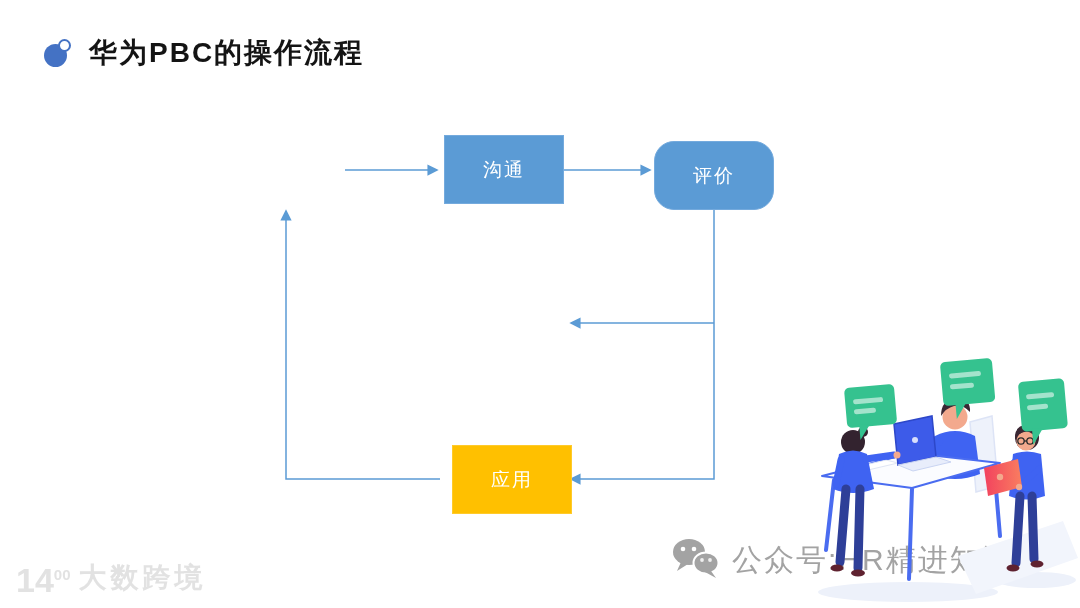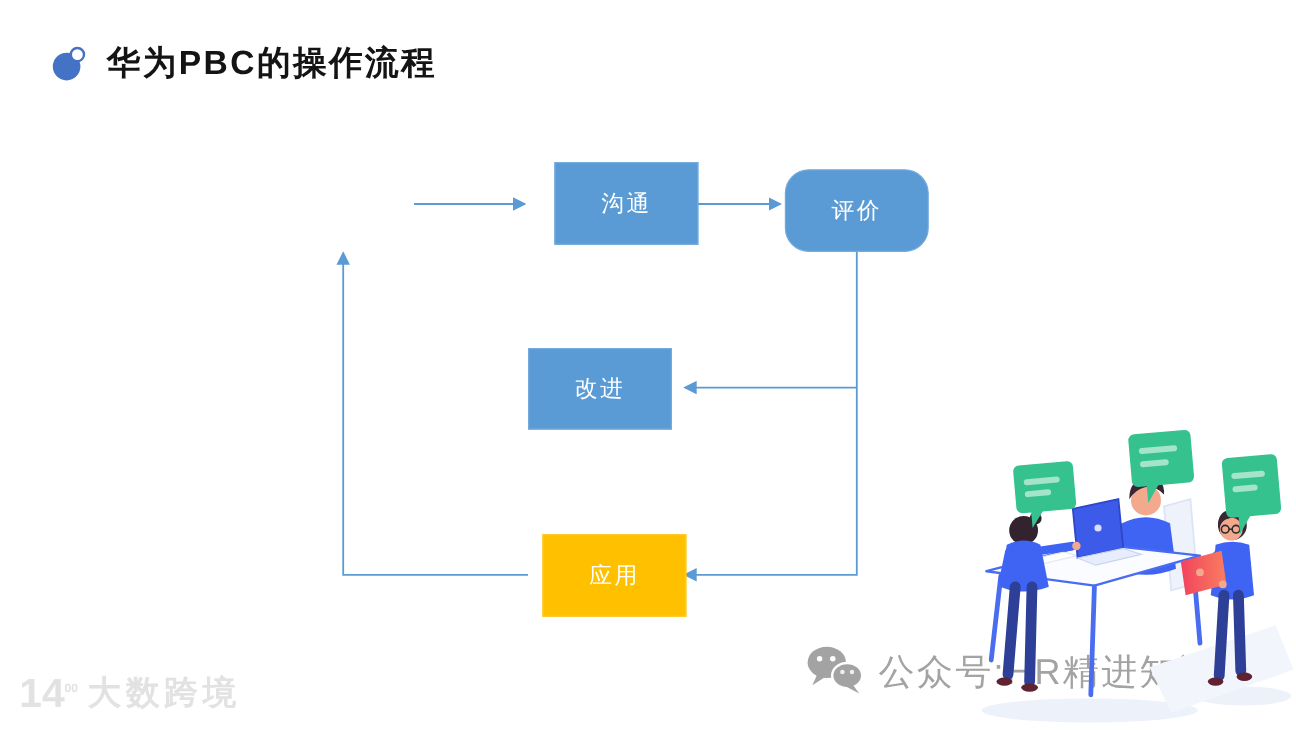--- a/index.html
+++ b/index.html
@@ -15,38 +15,38 @@
   .bullet .small{ position:absolute; left:14px; top:0;  width:13px; height:13px; border-radius:50%; background:#fff; border:2.5px solid #4472c4; }
   .page-title { font-size:28px; font-weight:bold; color:#141414; letter-spacing:2px;text-align:right; }
   
   .node {
     position:absolute; width:120px; height:69px; display:flex; align-items:center;
     justify-content:center; color:#fff; font-size:19px; letter-spacing:2px;
   }
   .node.blue   { background:#5b9bd5; border:1px solid #74aadd; }
   .node.orange { background:#ffc000; border:1px solid #ffca2b; }
   #n-pull        { left:225px; top:135px; }
-  #n-communicate { left:462px; top:135px; }
+  #n-communicate { left:444px; top:135px; }
   #n-evaluate    { left:654px; top:141px;border-radius:20px; }
   #n-improve     { left:440px; top:290px; height:68px; }
   #n-apply       { left:440px; top:445px;margin-left:12px; }
   .arrows { position:absolute; left:0; top:0; pointer-events:none; }
   
   .watermark {
     position:absolute; left:672px; top:538px; display:flex; align-items:center;
     gap:12px; color:#a3a3a3;
   }
   .watermark .wm-text { font-size:30px; letter-spacing:2px; white-space:nowrap; }
   
   .brand {
     position:absolute; left:16px; top:558px; display:flex; align-items:flex-start;
     gap:8px; color:#e2e2e2; font-weight:bold;
   }
   .brand .mark { font-size:34px; line-height:34px; }
-  .brand .mark sup { font-size:10px; vertical-align:super;margin-top:38px; }
+  .brand .mark sup { font-size:15px; vertical-align:super;margin-top:38px; }
   .brand .name { font-size:28px; line-height:40px; letter-spacing:4px;text-align:right; }
   
   .illustration { position:absolute; left:808px; top:356px; width:272px; height:252px; }
 </style>
 </head>
 <body>
 
 <div class="stage">
 
   <div class="title-row">
@@ -179,23 +179,20 @@
       <path d="M440,479 H286 V211" marker-end="url(#ah)"></path>
     </g>
   </svg>
 
   <div class="node blue" id="n-communicate">
     <span>沟通</span>
   </div>
   <div class="node blue" id="n-evaluate">
     <span>评价</span>
   </div>
-  <div class="node blue" id="n-improve">
-    <span>改进</span>
-  </div>
   <div class="node orange" id="n-apply">
     <span>应用</span>
   </div>
 
   <div class="brand">
     <span class="mark"><span>14</span><sup>00</sup></span>
     <span class="name">大数跨境</span>
   </div>
 
 </div>

